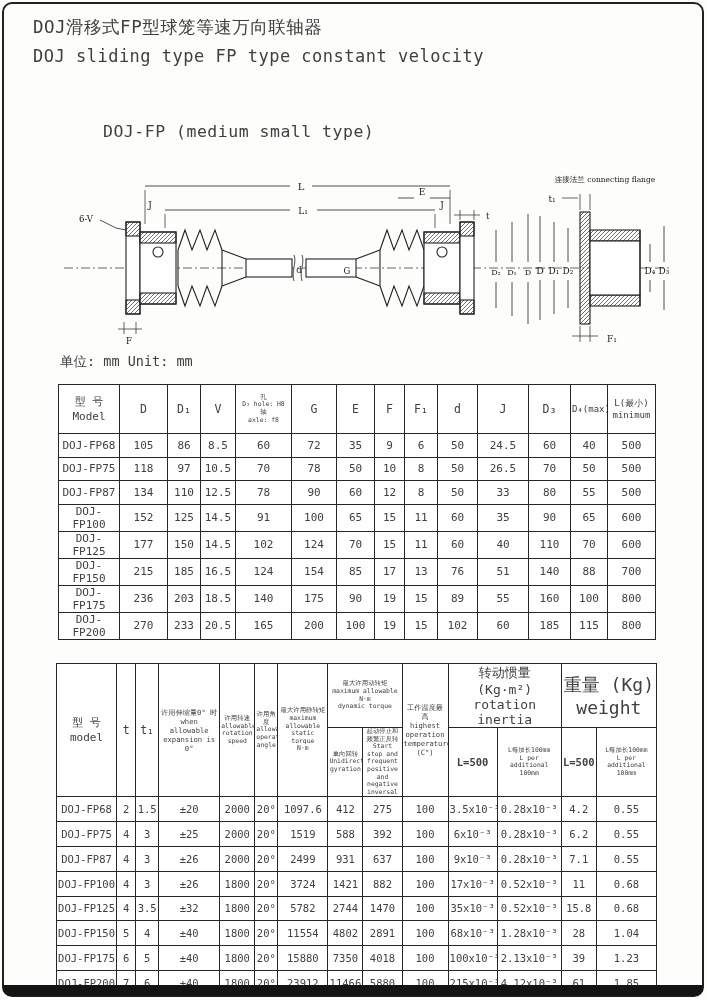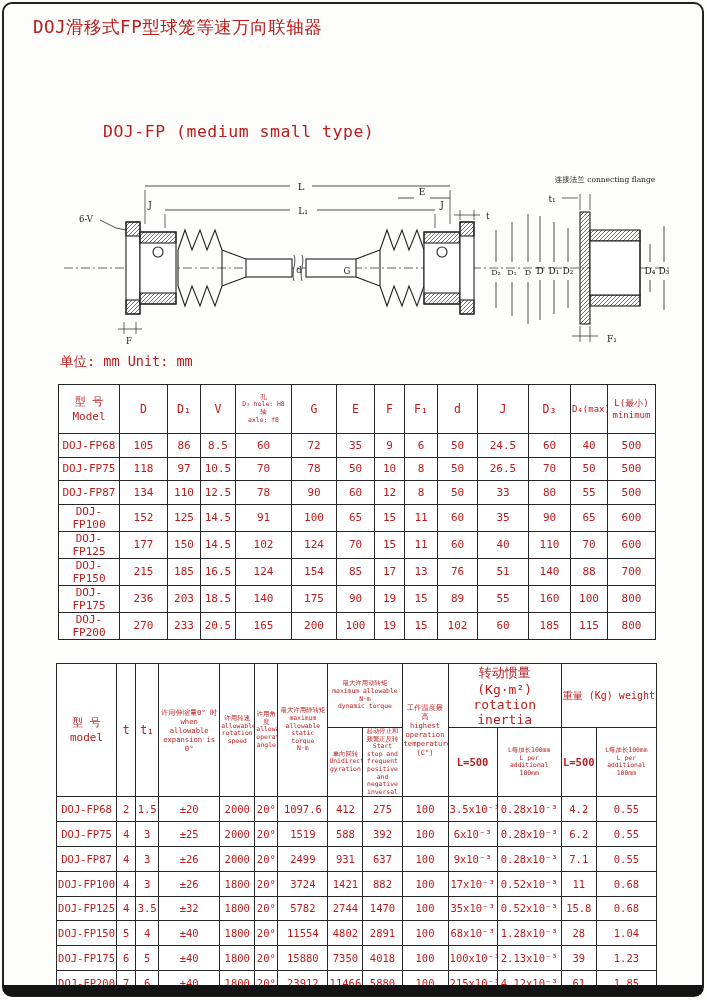--- a/index.html
+++ b/index.html
@@ -1,19 +1,19 @@
 <!DOCTYPE html>
 <html><head>
 <meta charset="utf-8">
 <style>
   html,body { margin:0; padding:0; background:#fff; }
   .page {
     position:relative; width:707px; height:1000px; background:#fdfdfc;
     font-family:"DejaVu Sans Mono","DejaVu Serif","Liberation Serif",monospace;
-    color:#b91c1c; overflow:hidden;
+    color:#404040; overflow:hidden;
   }
   .page-border {
     position:absolute; left:2px; top:2px; right:3px; bottom:3px;
     border:2px solid #222; border-radius:10px; pointer-events:none;
   }
   .bottom-bar {
     position:absolute; left:3px; right:4px; bottom:4px; height:11px;
     background:#141414; border-radius:0 0 8px 8px;
   }
   .title-block { position:absolute; left:33px; top:12px; }
@@ -36,32 +36,33 @@
   .tbl1 th { height:48px; }
   .tbl1 td { height:22.5px; font-size:11px; }
   .tbl2 { position:absolute; left:56px; top:663px; width:601px; }
   .tbl2 td { height:23.8px; font-size:10.5px; }
   .h-sym  { font-size:11.5px; }
   .h-model{ font-size:11px; line-height:15px; }
   .h-tiny { font-size:6.4px;  line-height:7.6px; }
   .h-small{ font-size:7.2px;  line-height:9px; }
   .h-mid  { font-size:9px;    line-height:12px; }
   .h-L500 { font-size:10.5px;font-weight:bold; }
-  .h-weight { font-size:10px; }
+  .h-weight { font-size:18px; }
   .h-inertia { font-size:13px;margin-left:24px; }
   .tbl2 .r1 th.h-sym { height:24px; }
 </style>
 </head>
 <body>
 
 <div class="page">
   <div class="page-border"></div>
 
   <div class="title-block">
     <div class="title-zh">DOJ滑移式FP型球笼等速万向联轴器</div>
+    <div class="title-en">DOJ sliding type FP type constant velocity</div>
   </div>
 
   <div class="subtitle-block">
     <div class="subtitle-line">DOJ-FP (medium small type)</div>
   </div>
 
   <svg class="drawing" width="625" height="190" viewBox="0 0 625 190">
     <defs>
       <pattern id="hatch" patternUnits="userSpaceOnUse" width="4" height="4">
         <path d="M0,4 L4,0" stroke="#333" stroke-width="0.7"></path>

